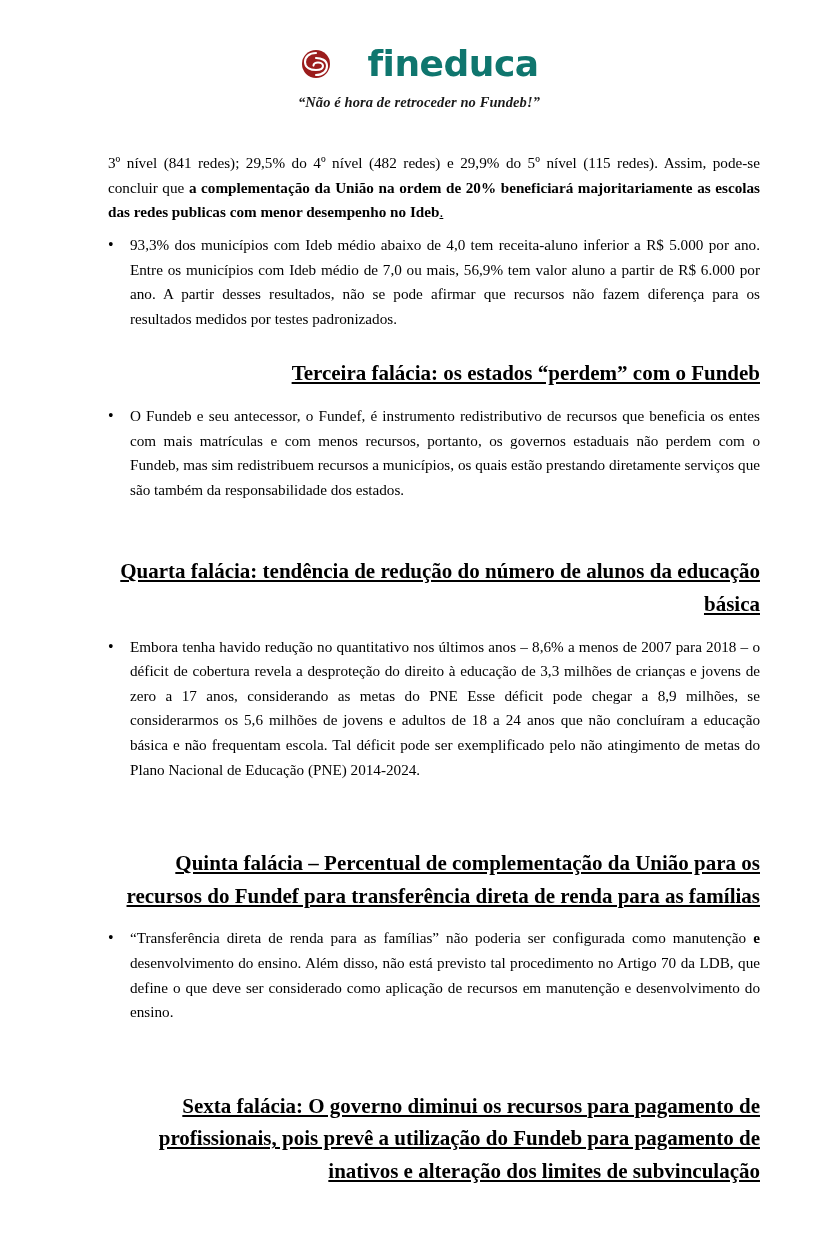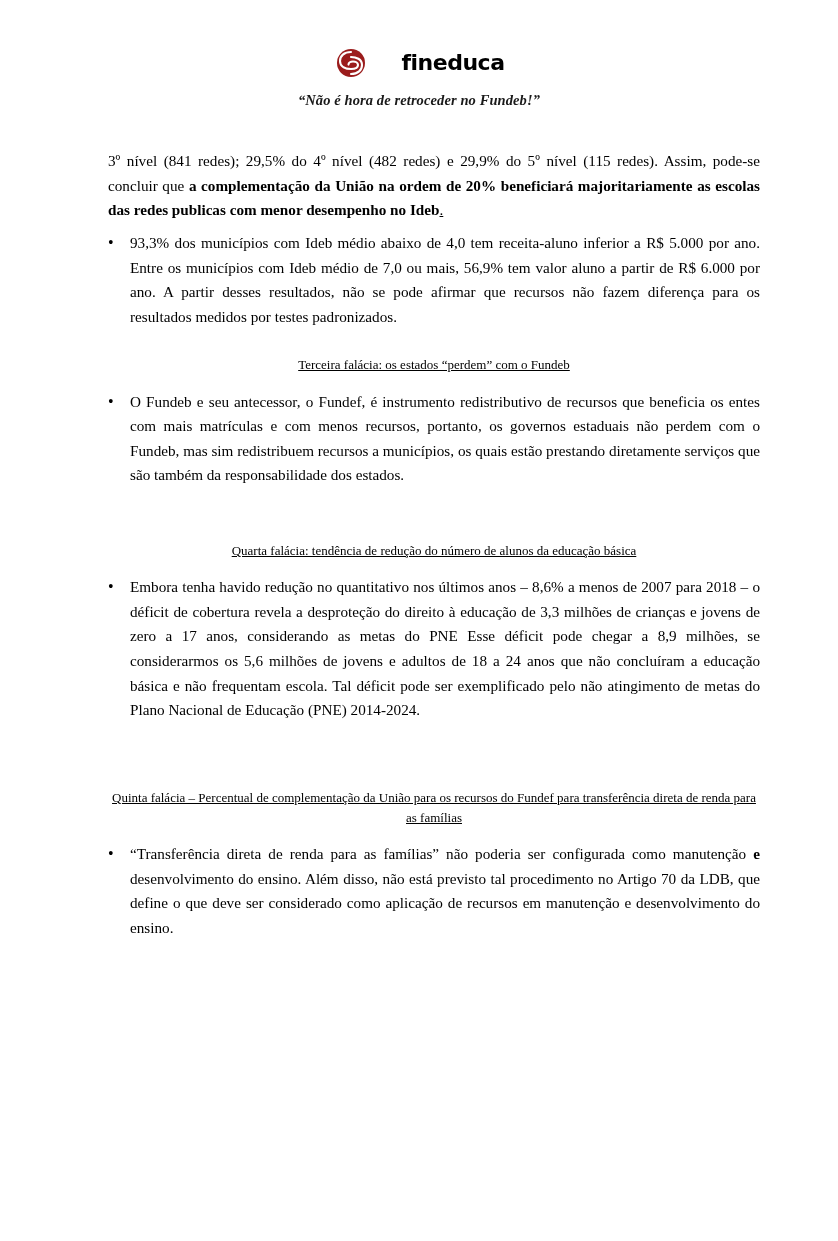--- a/index.html
+++ b/index.html
@@ -34,24 +34,24 @@
     justify-content: center;
     gap: 6px;
   }
   .logo-mark {
     width: 34px;
     height: 34px;
     flex: 0 0 auto;
   }
   .logo-text {
     font-family: "DejaVu Sans", sans-serif;
-    font-size: 22px;
+    font-size: 36px;
     font-weight: 700;
     letter-spacing: -0.5px;
-    color: #000000;
+    color: #0f766e;
     line-height: 1;
     margin-left: 28px;
   }
   .tagline {
     margin-top: 12px;
     font-size: 14.5px;
     font-style: italic;
     color: #1a1a1a;
     letter-spacing: 0.1px;
     font-weight: bold;
@@ -89,26 +89,26 @@
   ul.bullets li::before {
     content: "\2022";
     position: absolute;
     left: 30px;
     top: -1px;
     font-size: 16px;
     line-height: 1.62;
   }
 
   h2.heading {
-    font-size: 13px;
-    font-weight: 400;
+    font-size: 21px;
+    font-weight: 700;
     text-decoration: underline;
     margin: 26px 0 14px 0;
     padding-left: 30px;
-    text-align: center;
+    text-align: right;
     line-height: 1.55;
   }
   h2.heading.wide {
     padding-left: 30px;
     padding-right: 0;
     margin-top: 30px;
   }
   .gap-md { height: 22px; }
   .gap-lg { height: 34px; }
 </style>
@@ -156,15 +156,16 @@
     <div class="gap-lg"></div>
 
     <h2 class="heading wide">Quinta falácia – Percentual de complementação da União para os recursos do Fundef para transferência direta de renda para as famílias</h2>
 
     <ul class="bullets">
       <li><span>“Transferência direta de renda para as famílias” não poderia ser configurada como manutenção </span><span class="b">e</span><span> desenvolvimento do ensino. Além disso, não está previsto tal procedimento no Artigo 70 da LDB, que define o que deve ser considerado como aplicação de recursos em manutenção e desenvolvimento do ensino.</span></li>
     </ul>
 
     <div class="gap-lg"></div>
 
+    <h2 class="heading wide">Sexta falácia: O governo diminui os recursos para pagamento de profissionais, pois prevê a utilização do Fundeb para pagamento de inativos e alteração dos limites de subvinculação</h2>
 
   </div>
 </div>
 
 </body></html>

